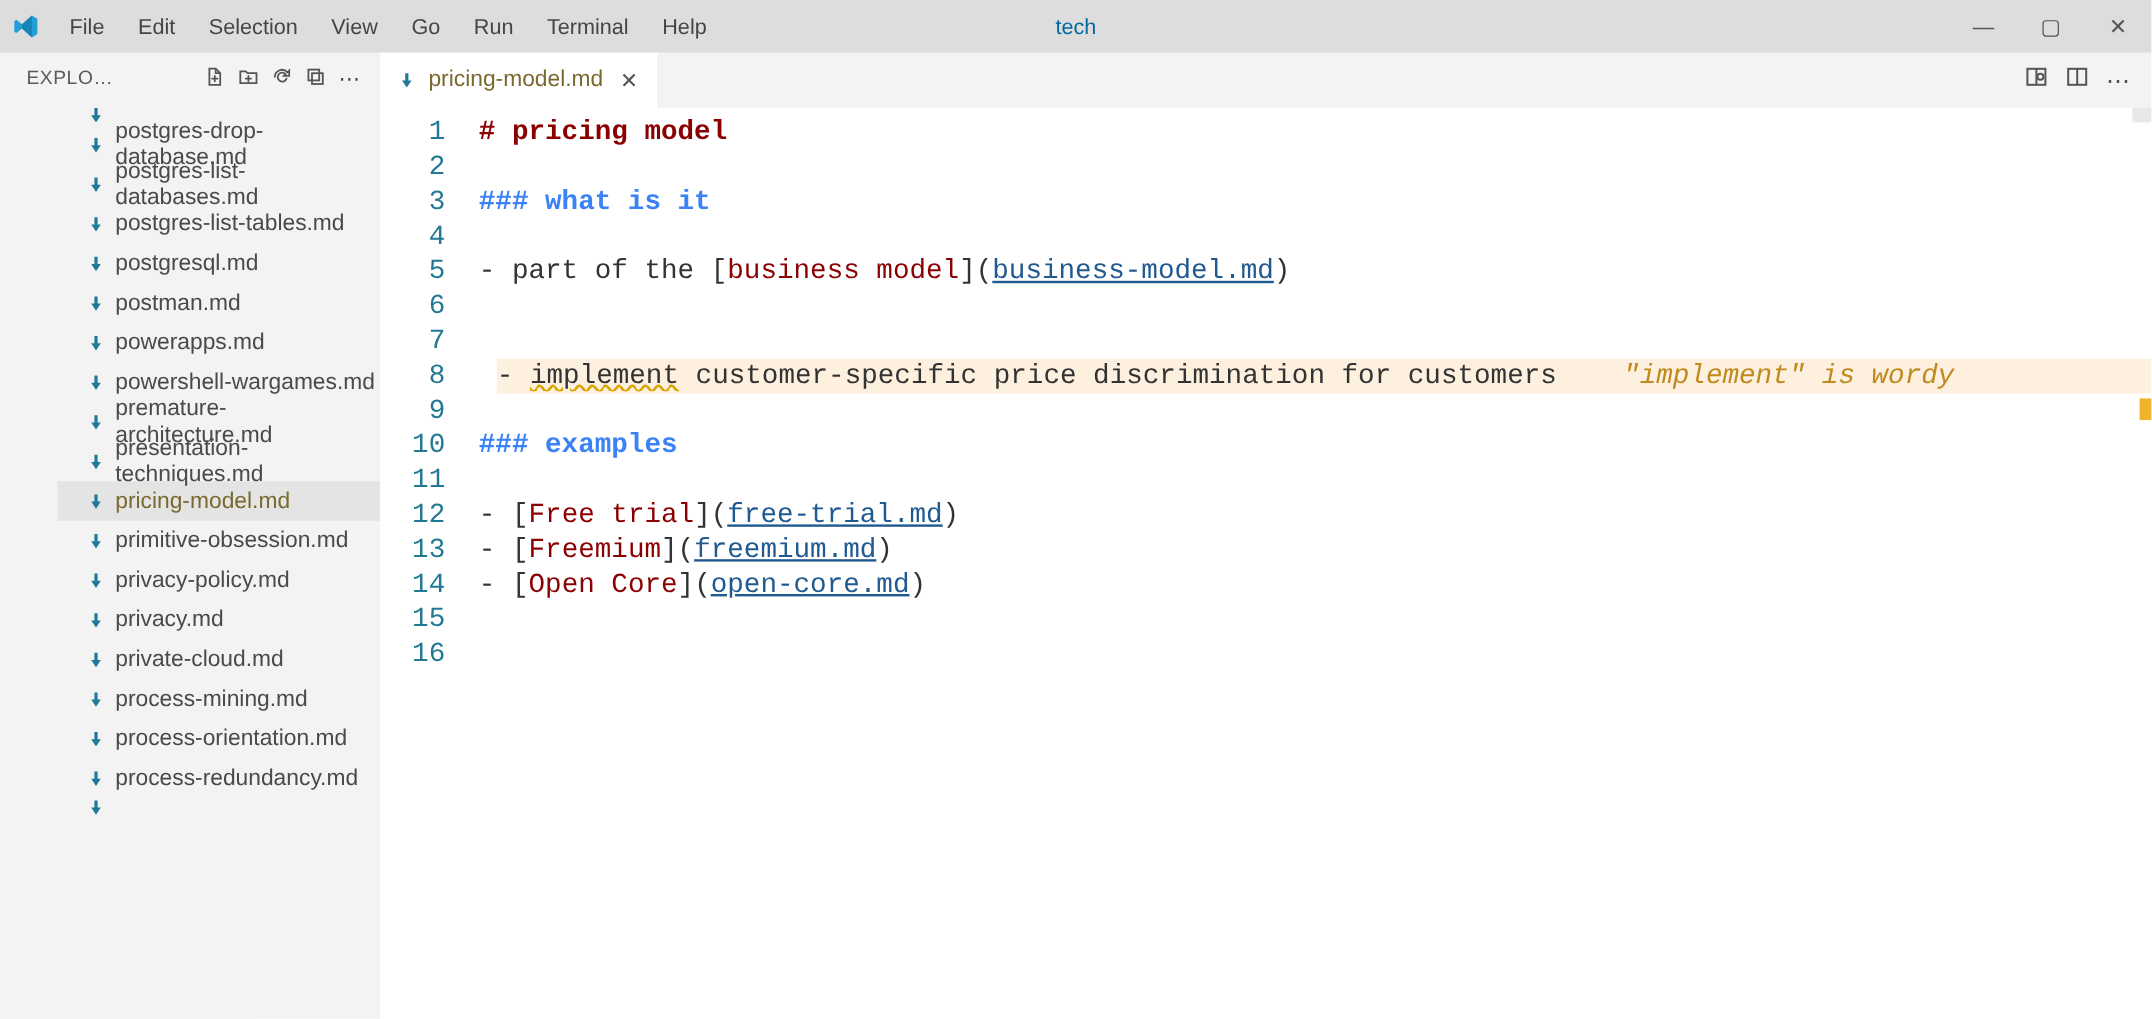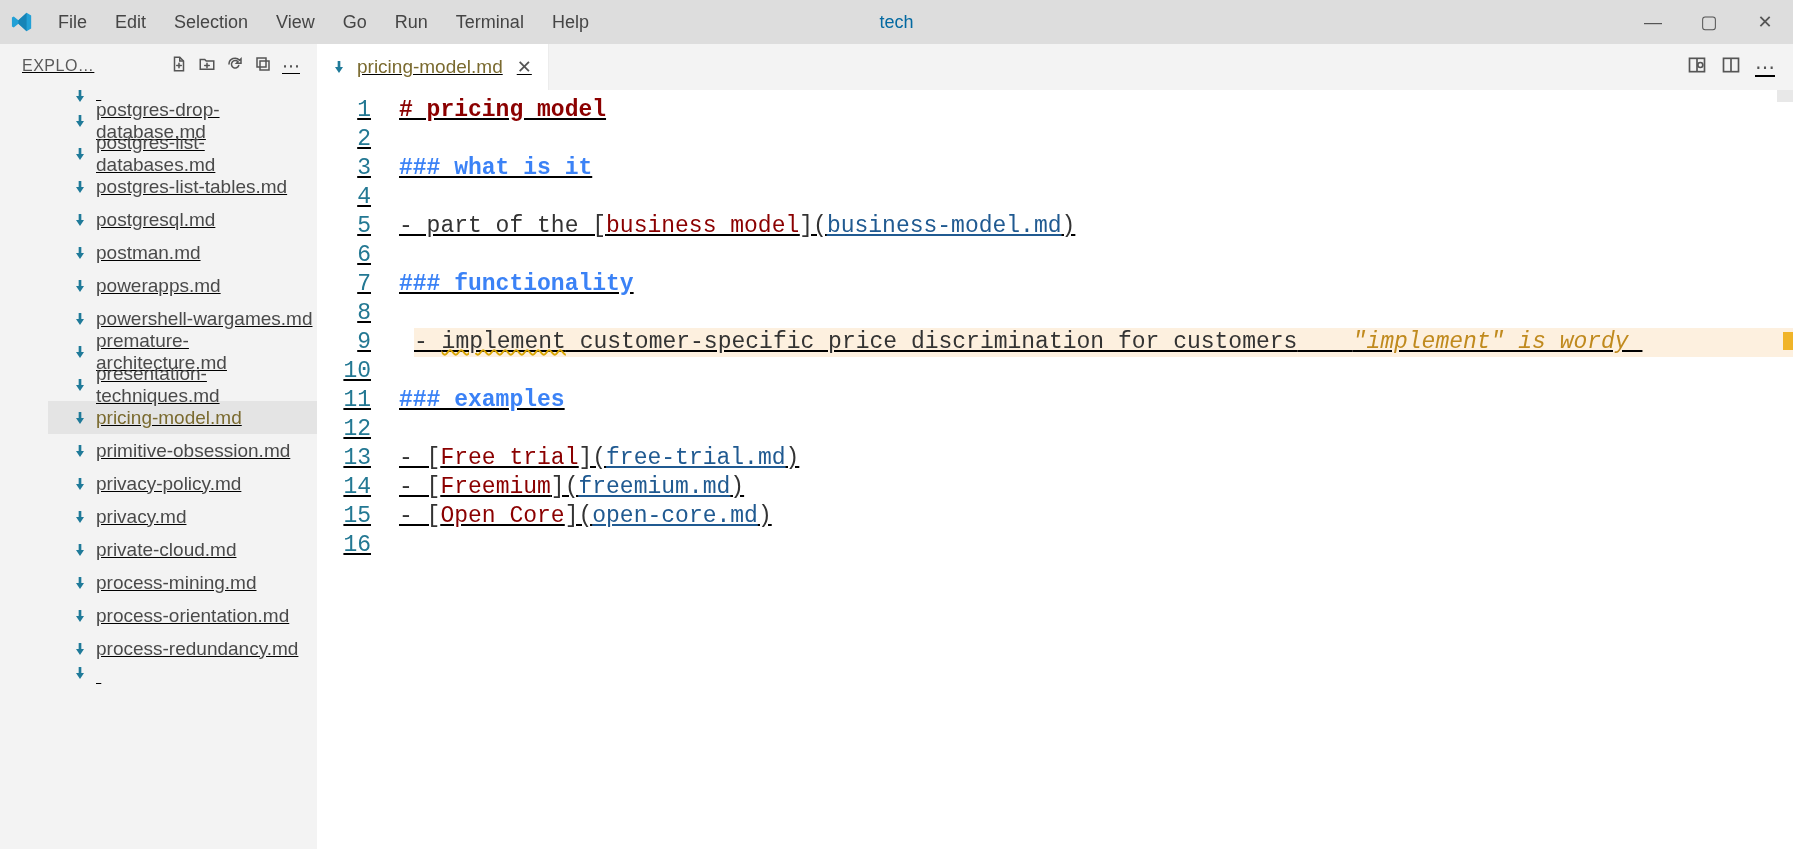--- a/index.html
+++ b/index.html
@@ -4,21 +4,21 @@
 <style>
   * { margin: 0; padding: 0; box-sizing: border-box; }
   html, body { width: 1793px; height: 849px; font-family: "Segoe UI", Arial, sans-serif; overflow: hidden; background: #ffffff; }
   .titlebar { height: 44px; background: #dddddd; display: flex; align-items: center; color: #454545; font-size: 18px; }
   .titlebar .logo { width: 44px; display:flex; align-items:center; justify-content:center; }
   .titlebar .menu { display:flex; gap: 0; }
   .titlebar .menu-item { padding: 0 14px; cursor: default; }
   .titlebar .center-title { position:absolute; left:50%; transform:translateX(-50%); color:#0369a1; }
   .titlebar .window-controls { margin-left:auto; display:flex; }
   .titlebar .wc { width:56px; height:44px; display:flex; align-items:center; justify-content:center; font-size:18px; color:#555;}
-  .body-panes { display:flex; height: calc(849px - 44px); text-decoration: underline; }
+  .body-panes { display:flex; height: calc(849px - 44px); }
   .sidebar { width: 317px; background:#f3f3f3; display:flex; flex-direction:column; }
   .sidebar-header { height:44px; display:flex; align-items:center; padding:0 12px 0 22px; color:#5a5a5a; font-size:16px; }
   .sidebar-header .label { flex:1; overflow:hidden; text-overflow:ellipsis; white-space:nowrap; letter-spacing:0.5px; }
   .sidebar-header .hicon { width:28px; text-align:center; color:#4a4a4a; font-size:18px; }
   .files { flex:1; overflow:hidden;padding-left:48px; }
   .file-row { height:33px; display:flex; align-items:center; padding-left:24px; gap:8px; font-size:19px; color:#4a4a4a; cursor:default;}
   .file-row.active { background:#e4e4e4; color:#7a6a2f; }
   .file-row.cut-top { height:16px; align-items:flex-end; overflow:hidden; }
   .file-row.cut-bottom { height:24px; align-items:flex-start; overflow:hidden; }
   .md-arrow { display:inline-flex; }
@@ -301,21 +301,20 @@
           <div class="ln">15</div>
           <div class="ln">16</div>
         </div>
       <div class="code">
         <div class="code-line"><span class="h1"># pricing model</span></div>
         <div class="code-line"></div>
         <div class="code-line"><span class="h3">### what is it</span></div>
         <div class="code-line"></div>
         <div class="code-line"><span class="punct">- part of the [</span><span class="linktext">business model</span><span class="punct">](</span><span class="linkhref">business-model.md</span><span class="punct">)</span></div>
         <div class="code-line"></div>
-        <div class="code-line"><span class="h3">### functionality</span></div>
         <div class="code-line"></div>
         <div class="code-line hl"><span class="punct">- </span><span class="squiggle">implement</span><span class="punct"> customer-specific price discrimination for customers</span><span>    </span><span class="hint">"implement" is wordy </span></div>
         <div class="code-line"></div>
         <div class="code-line"><span class="h3">### examples</span></div>
         <div class="code-line"></div>
         <div class="code-line"><span class="punct">- [</span><span class="linktext">Free trial</span><span class="punct">](</span><span class="linkhref">free-trial.md</span><span class="punct">)</span></div>
         <div class="code-line"><span class="punct">- [</span><span class="linktext">Freemium</span><span class="punct">](</span><span class="linkhref">freemium.md</span><span class="punct">)</span></div>
         <div class="code-line"><span class="punct">- [</span><span class="linktext">Open Core</span><span class="punct">](</span><span class="linkhref">open-core.md</span><span class="punct">)</span></div>
         <div class="code-line"></div>
       </div>

